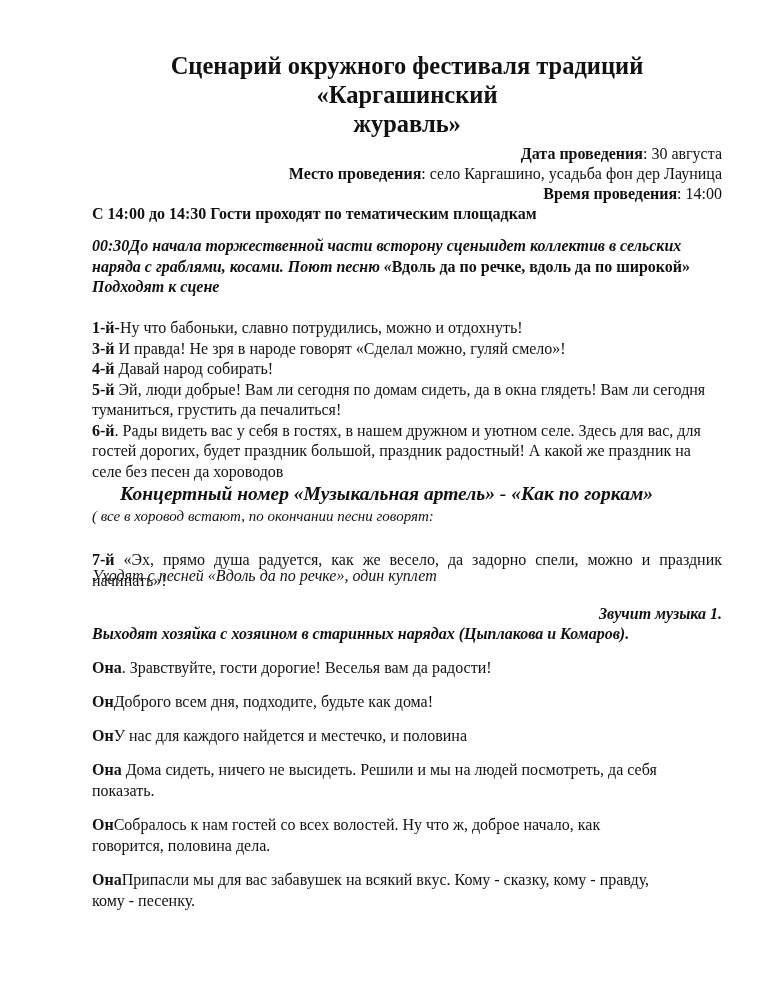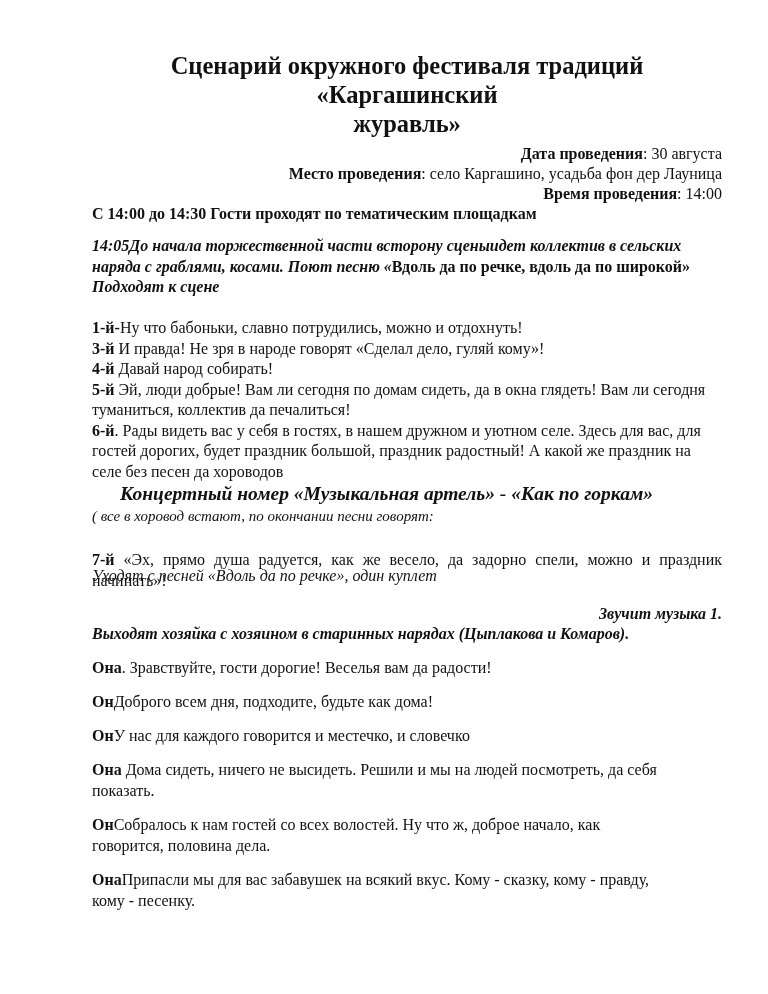--- a/index.html
+++ b/index.html
@@ -35,29 +35,29 @@
   <div class="meta" style="top:164px">
     <b>Место проведения</b><span>: село Каргашино, усадьба фон дер Лауница</span>
   </div>
   <div class="meta" style="top:184px">
     <b>Время проведения</b><span>: 14:00</span>
   </div>
 
   <div class="line bold" style="top:204px">С 14:00 до 14:30 Гости проходят по  тематическим площадкам</div>
 
   <div class="para" style="top:236px; width:620px">
-    <span class="bi">14:05До начала торжественной части всторону сценыидет коллектив в сельских наряда с граблями, косами. Поют песню «</span><span class="bold">Вдоль да по речке, вдоль да по широкой»</span><br>
+    <span class="bi">00:30До начала торжественной части всторону сценыидет коллектив в сельских наряда с граблями, косами. Поют песню «</span><span class="bold">Вдоль да по речке, вдоль да по широкой»</span><br>
     <span class="bi">Подходят к сцене</span>
   </div>
 
   <div class="para" style="top:318px">
     <div><b>1-й-</b><span>Ну что бабоньки, славно потрудились, можно и отдохнуть!</span></div>
-    <div><b>3-й</b><span> И правда! Не зря в народе говорят «Сделал дело, гуляй кому»!</span></div>
+    <div><b>3-й</b><span> И правда! Не зря в народе говорят «Сделал можно, гуляй смело»!</span></div>
     <div><b>4-й</b><span> Давай народ собирать!</span></div>
-    <div style="width:620px"><b>5-й</b><span> Эй, люди добрые! Вам ли сегодня по домам сидеть, да в окна глядеть! Вам ли сегодня туманиться, коллектив да печалиться!</span></div>
+    <div style="width:620px"><b>5-й</b><span> Эй, люди добрые! Вам ли сегодня по домам сидеть, да в окна глядеть! Вам ли сегодня туманиться, грустить да печалиться!</span></div>
     <div style="width:630px"><b>6-й</b><span>. Рады видеть вас у себя в гостях, в нашем дружном и уютном селе. Здесь для вас, для гостей дорогих, будет праздник большой, праздник радостный! А какой же праздник на селе  без песен да хороводов</span></div>
   </div>
 
   <div class="line concert" style="top:484px; left:28px">Концертный номер  «Музыкальная артель» - «Как по горкам»</div>
 
   <div class="line ital" style="top:506px; font-size:15px">( все в хоровод встают, по окончании песни говорят:</div>
 
   <div class="para justify" style="top:526px">
     <b>7-й</b><span> «Эх, прямо душа радуется, как же весело, да задорно спели, можно и праздник начинать»!</span>
   </div>
@@ -67,21 +67,21 @@
   <div class="line bi center" style="top:604px">Звучит музыка 1.</div>
   <div class="line bi" style="top:624px">Выходят хозяйка с хозяином в старинных нарядах (Цыплакова и Комаров).</div>
 
   <div class="line" style="top:658px">
     <b>Она</b><span>. Зравствуйте, гости дорогие! Веселья вам да радости!</span>
   </div>
   <div class="line" style="top:692px">
     <b>Он</b><span>Доброго всем дня, подходите, будьте как дома!</span>
   </div>
   <div class="line" style="top:726px">
-    <b>Он</b><span>У нас для каждого говорится и местечко, и словечко</span>
+    <b>Он</b><span>У нас для каждого найдется и местечко, и половина</span>
   </div>
   <div class="para" style="top:760px; width:600px">
     <b>Она</b><span> Дома сидеть, ничего не высидеть. Решили и мы  на людей посмотреть, да себя показать.</span>
   </div>
   <div class="para" style="top:815px; width:580px">
     <b>Он</b><span>Собралось к нам гостей со всех волостей. Ну что ж, доброе начало, как говорится, половина дела.</span>
   </div>
   <div class="para" style="top:870px; width:585px">
     <b>Она</b><span>Припасли мы для вас забавушек на всякий вкус. Кому - сказку, кому - правду, кому - песенку.</span>
   </div>

